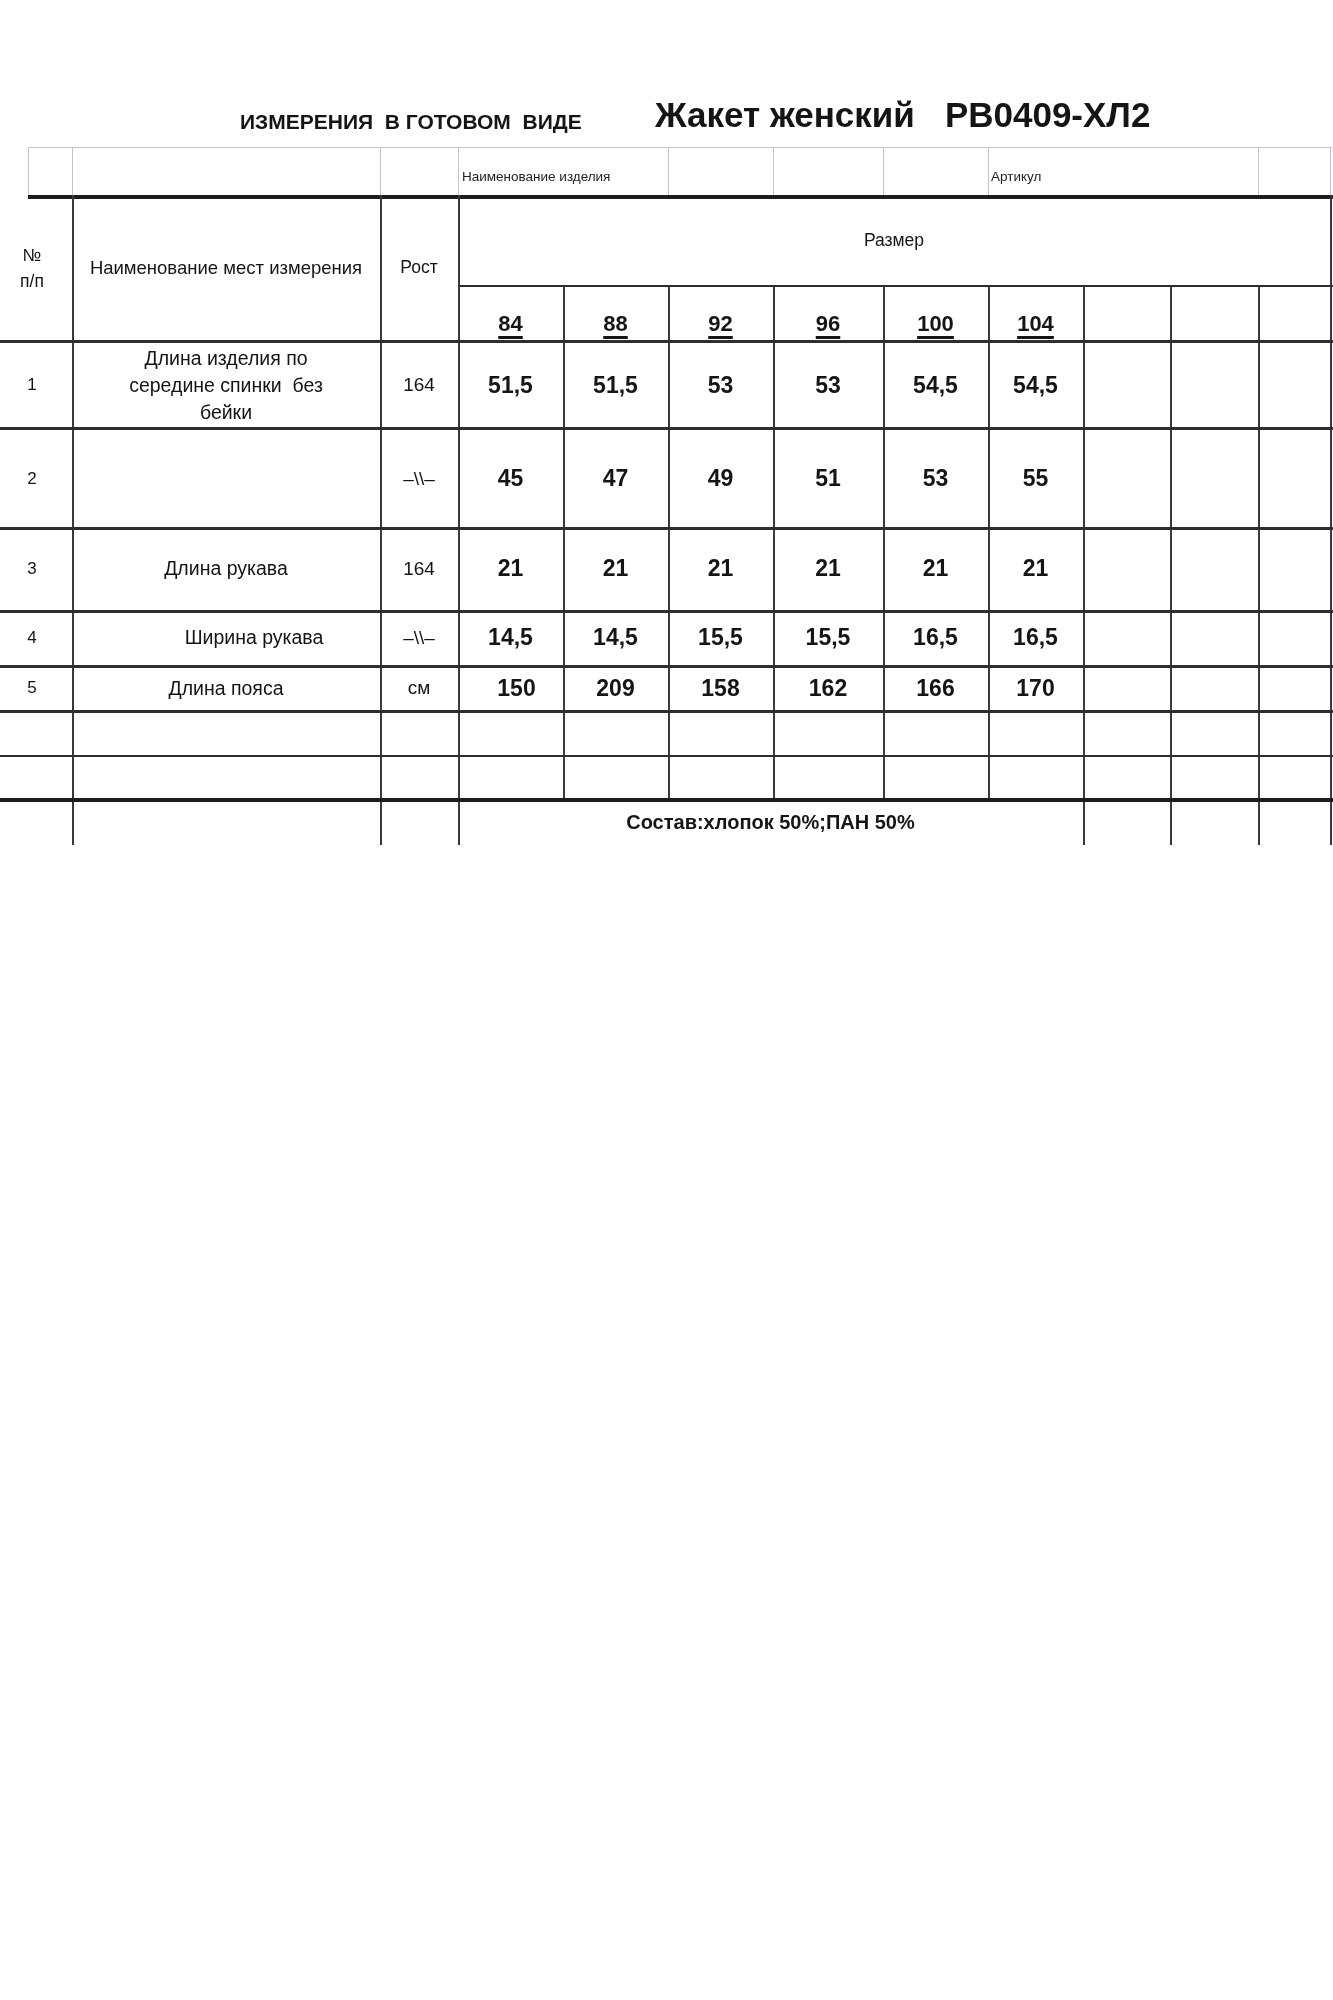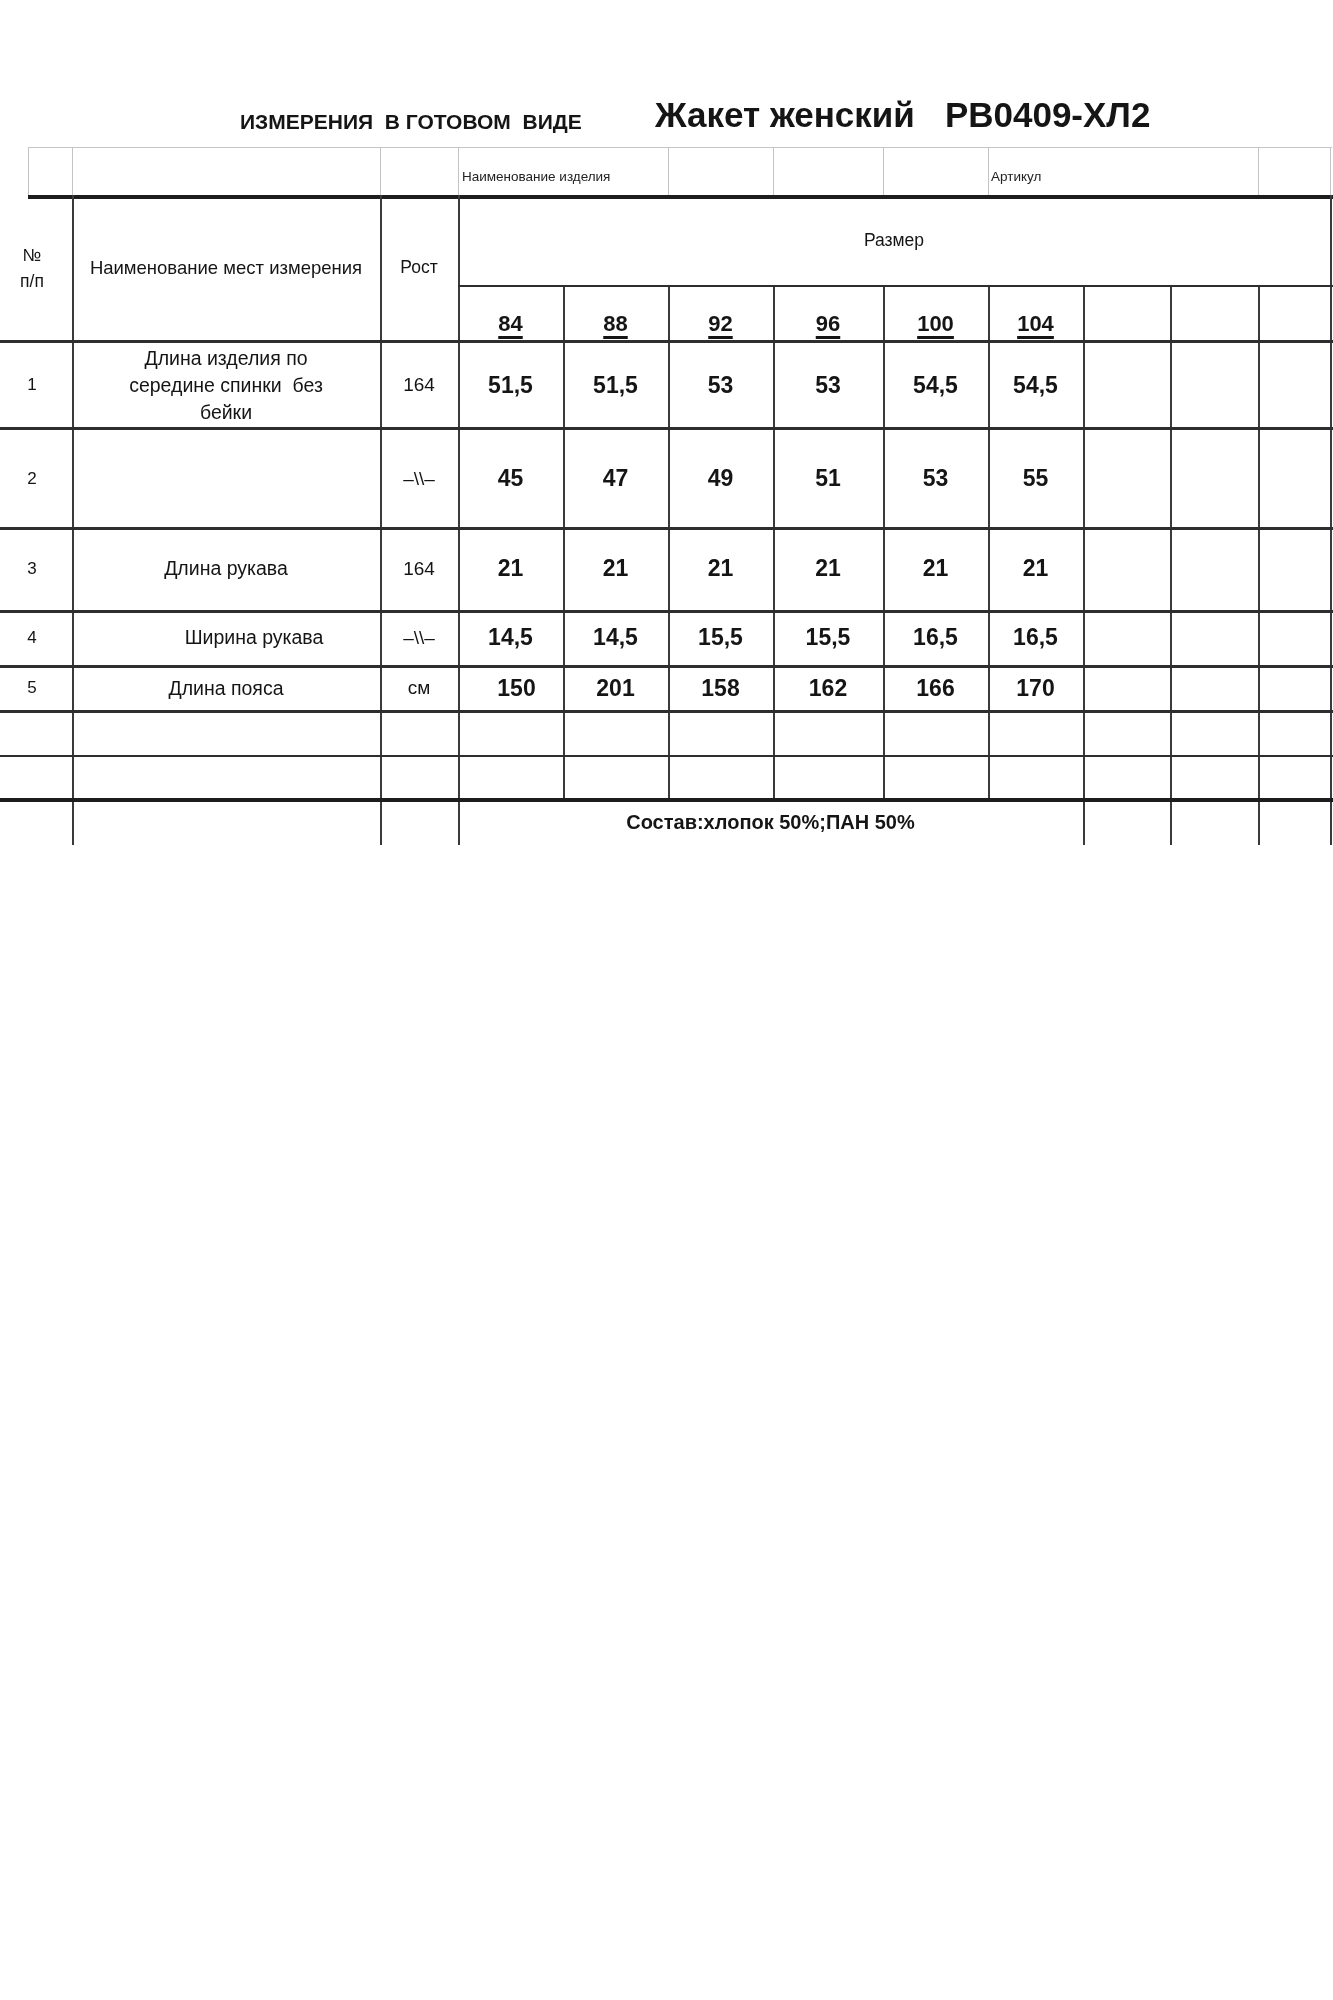--- a/index.html
+++ b/index.html
@@ -138,21 +138,21 @@
   <div class="cell val" style="left:773px;top:613px;width:110px;height:49px;">15,5</div>
   <div class="cell val" style="left:883px;top:613px;width:105px;height:49px;">16,5</div>
   <div class="cell val" style="left:988px;top:613px;width:95px;height:49px;">16,5</div>
 
   <div class="cell rownum" style="left:-8px;top:668px;width:80px;height:40px;">5</div>
   <div class="cell nm" style="left:74px;top:668px;width:304px;height:40px;">
     <span>Длина пояса</span>
   </div>
   <div class="cell rost" style="left:382px;top:668px;width:74px;height:40px;">см</div>
   <div class="cell val" style="left:458px;top:668px;width:105px;height:40px;padding-left:6px;">150</div>
-  <div class="cell val" style="left:563px;top:668px;width:105px;height:40px;">201</div>
+  <div class="cell val" style="left:563px;top:668px;width:105px;height:40px;">209</div>
   <div class="cell val" style="left:668px;top:668px;width:105px;height:40px;">158</div>
   <div class="cell val" style="left:773px;top:668px;width:110px;height:40px;">162</div>
   <div class="cell val" style="left:883px;top:668px;width:105px;height:40px;">166</div>
   <div class="cell val" style="left:988px;top:668px;width:95px;height:40px;">170</div>
 
   <div class="cell comp" style="left:460px;top:800px;width:621px;height:44px;">Состав:хлопок 50%;ПАН 50%</div>
 
 </div>
 
 </body></html>

